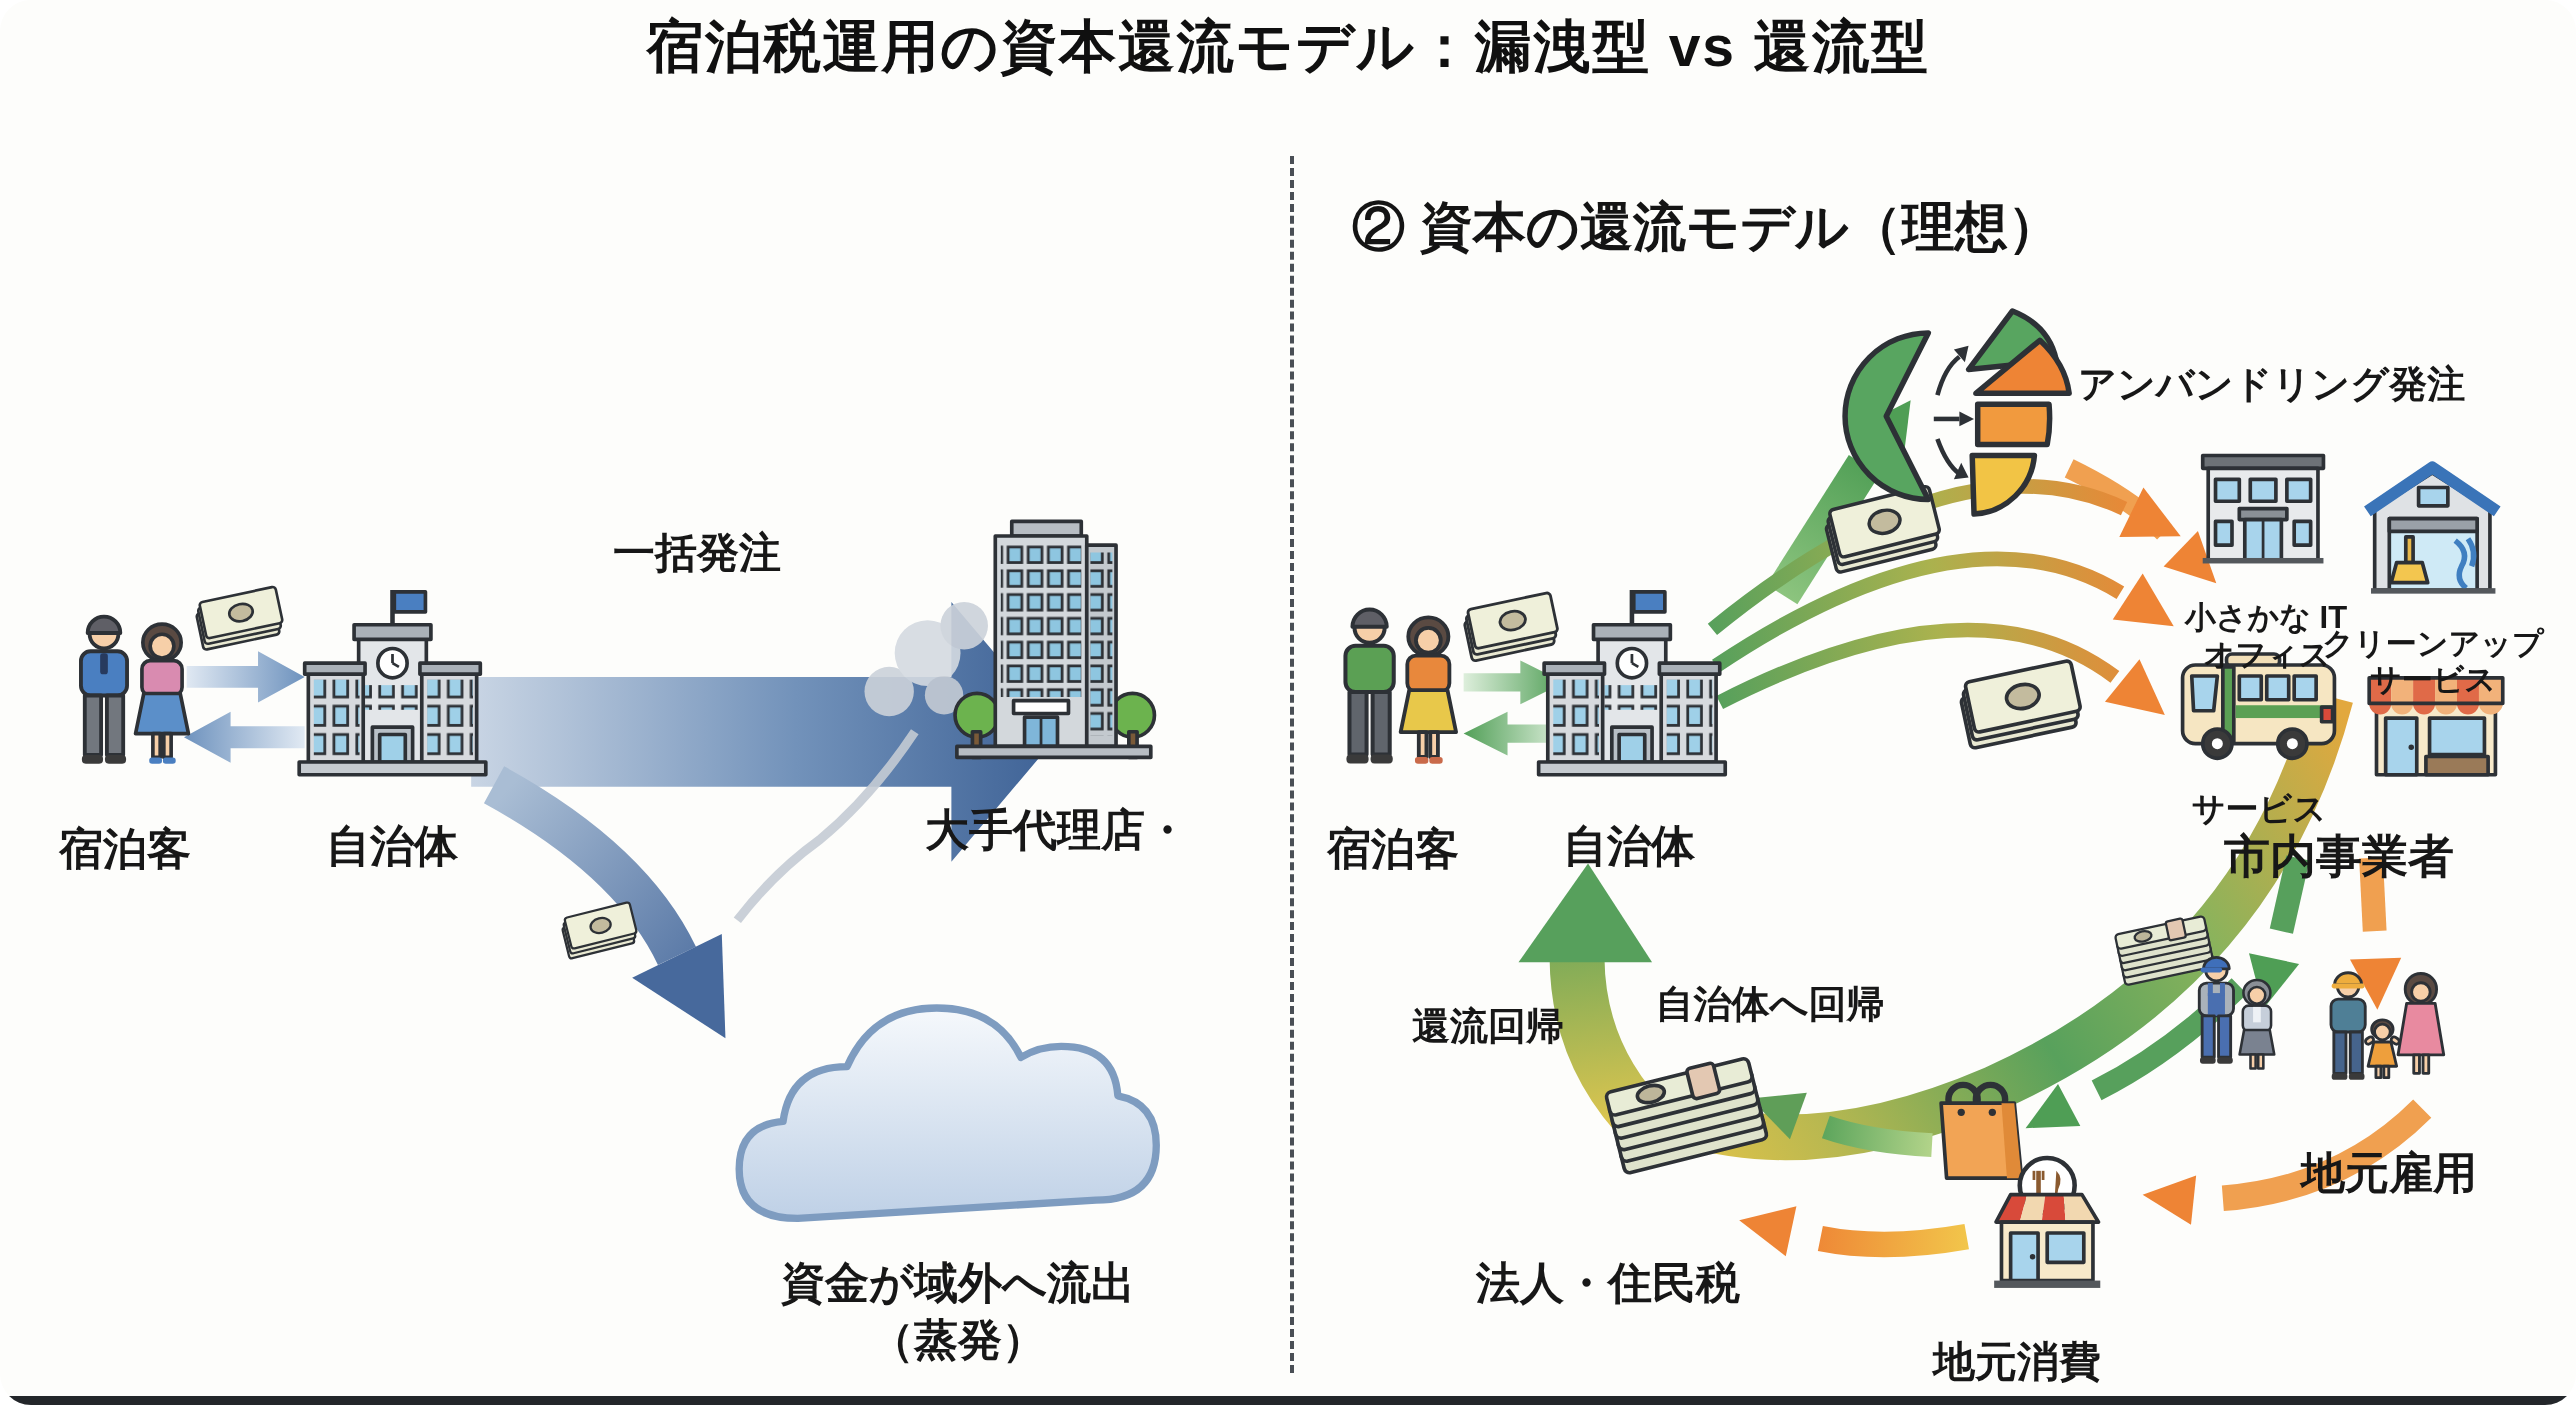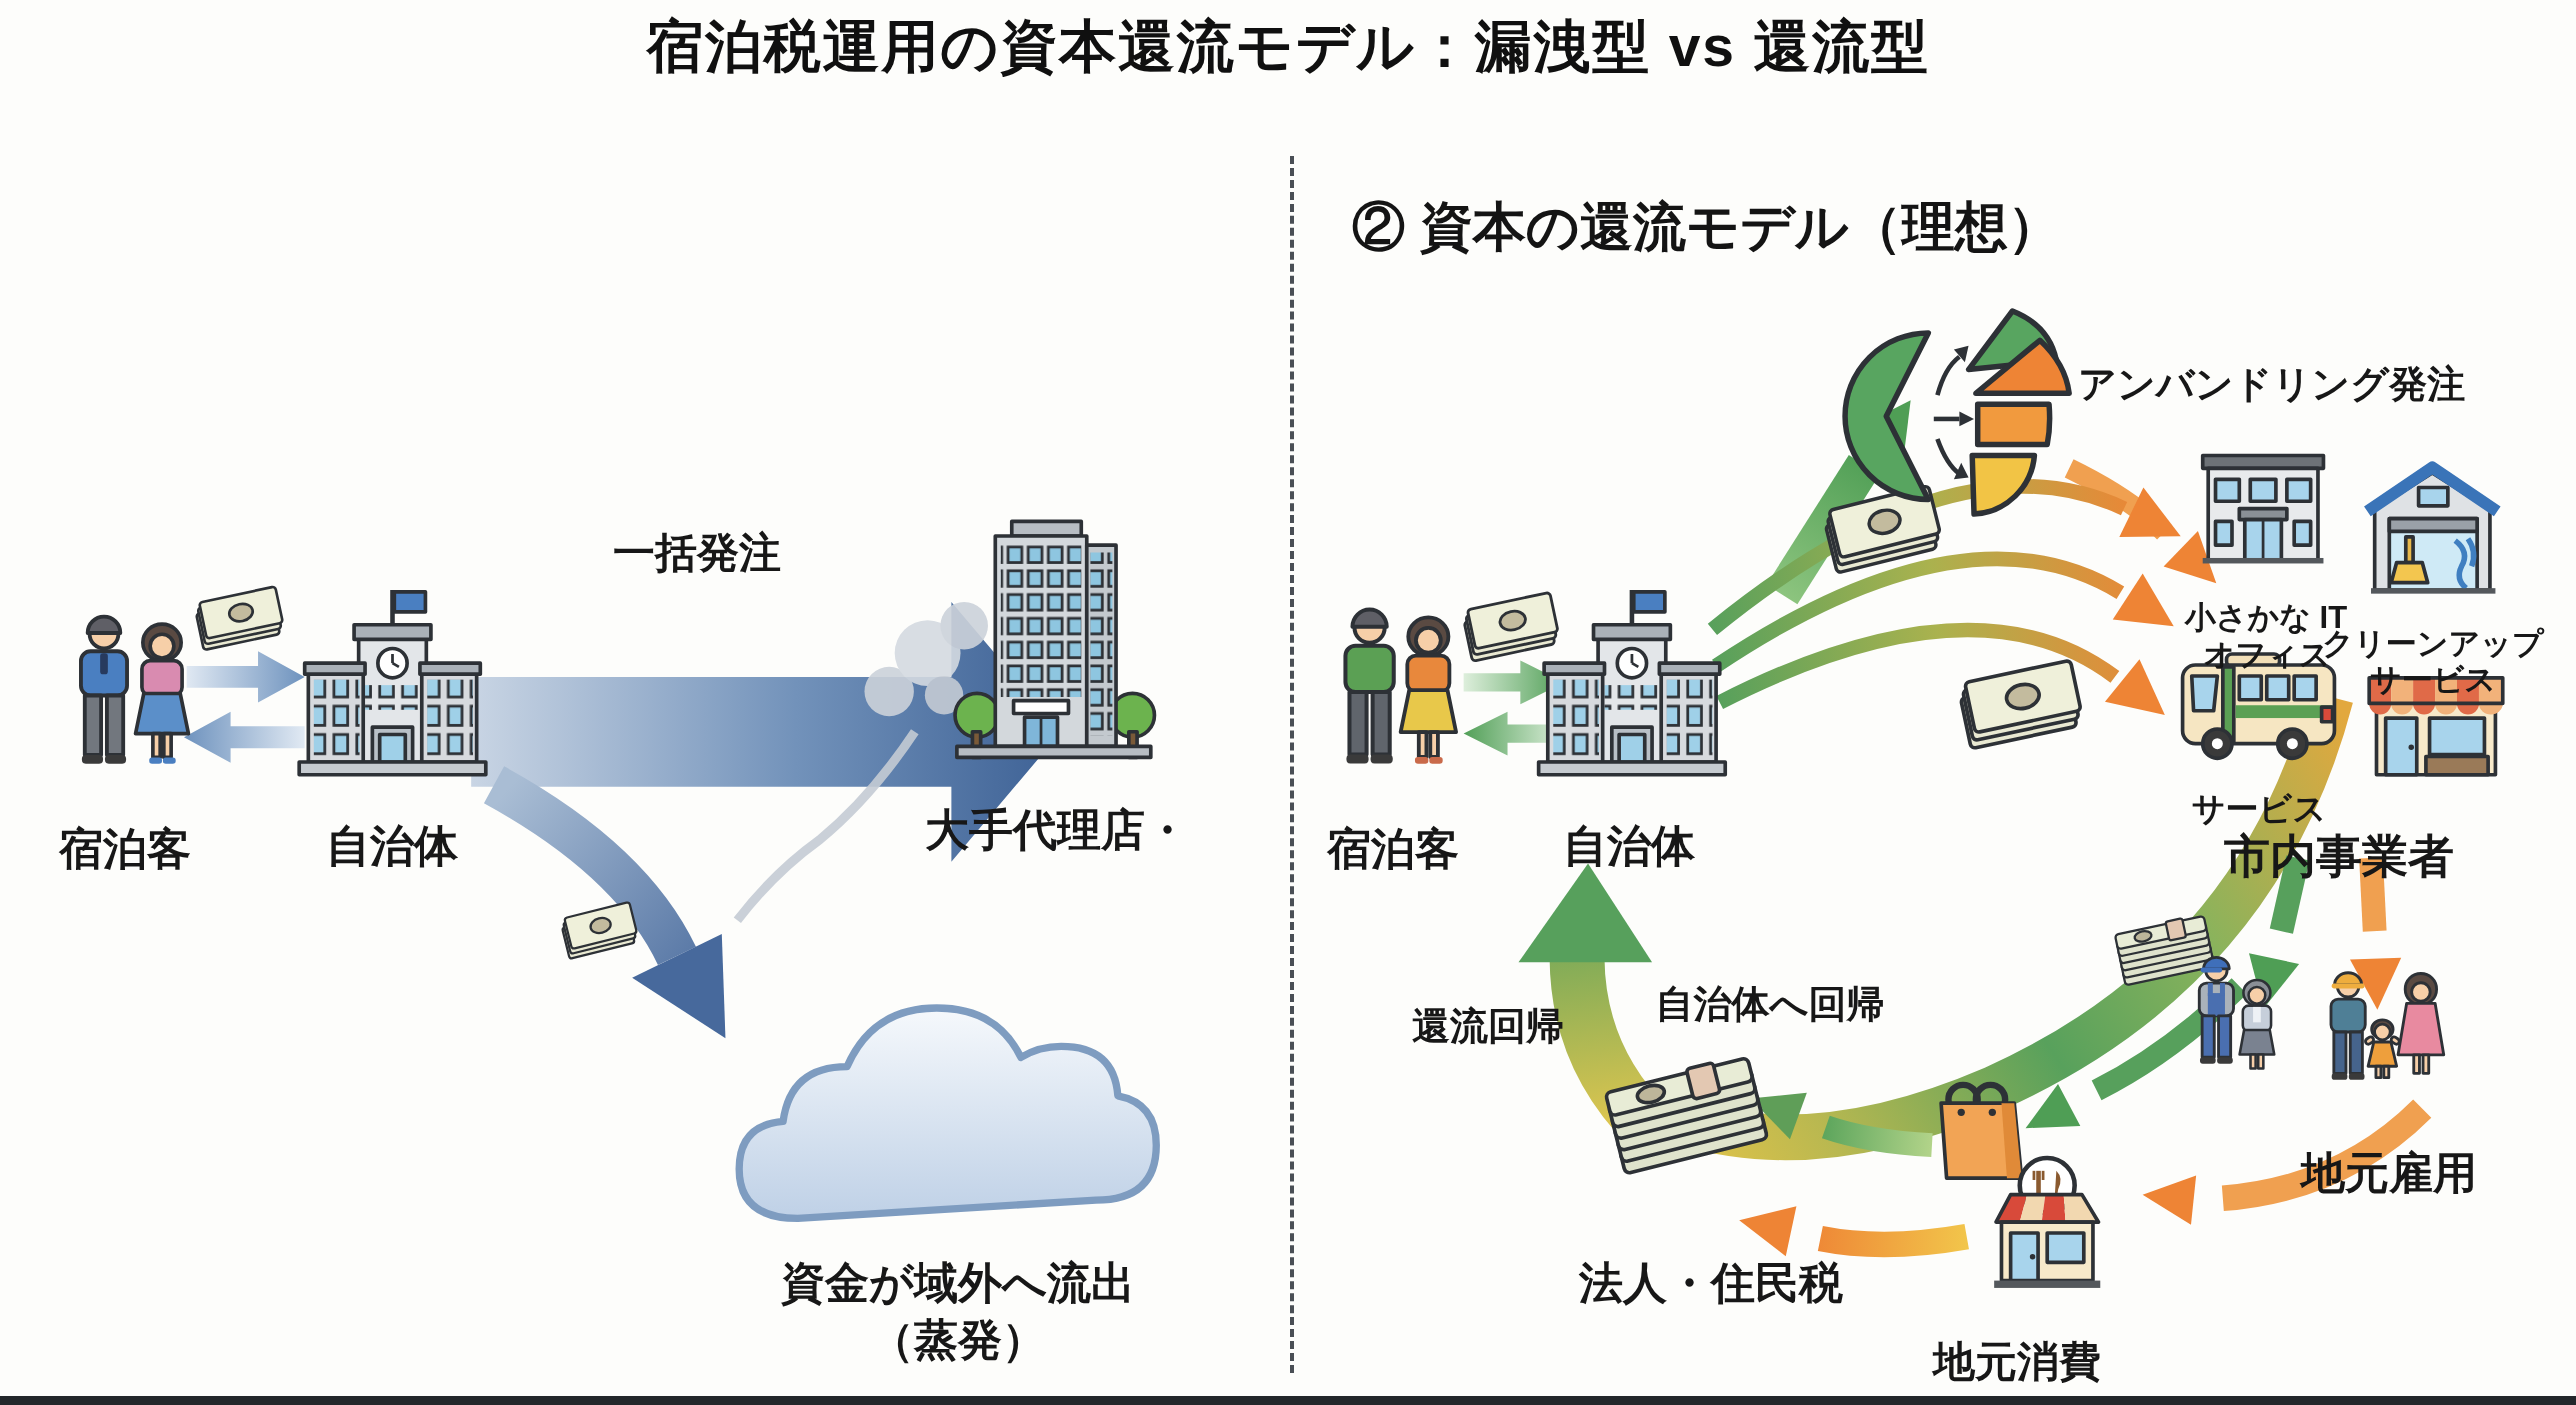--- a/index.html
+++ b/index.html
@@ -1,17 +1,17 @@
 <!DOCTYPE html>
 <html style="font-size:14.6px"><head>
 <meta charset="utf-8">
 <style>
   html,body{margin:0;padding:0;background:#ffffff;}
   .page{position:relative;width:2576px;height:1405px;overflow:hidden;
-        font-family:"Liberation Sans",sans-serif;background:#fdfdfb;}
+        font-family:"Liberation Sans",sans-serif;background:#fdfdfb;border-radius:31px;}
   .panel{position:absolute;border-radius:27.4px;}
   .panel.left{left:41px;top:149px;width:1230px;height:1228px;background:#e7ecf4;}
   .panel.right{left:1317px;top:149px;width:1218px;height:1228px;background:#e9f1df;}
   .divider{position:absolute;left:1290px;top:156px;height:1217px;width:0;
            border-left:4.6px dashed #4a4f55;}
   .gfx{position:absolute;left:0;top:0;}
   .ttl{position:absolute;left:50%;transform:translateX(-50%);top:9.1px;
        font-size:57px;font-weight:800;color:#101010;white-space:nowrap;letter-spacing:1.8px;}
   .phead{position:absolute;font-size:53px;font-weight:800;color:#141414;white-space:nowrap;}
   .lbl{position:absolute;transform:translateX(-50%);font-weight:800;color:#171717;
@@ -517,17 +517,17 @@
   <div class="lbl" style="left:1629px;top:789px;font-size:44px">自治体</div>
   <div class="lbl-left" style="left:2078px;top:359px;font-size:38px">アンバンドリング発注</div>
   <div class="lbl" style="left:2266px;top:569px;font-size:31px">小さかな IT</div>
   <div class="lbl" style="left:2267px;top:606px;font-size:31px">オフィス</div>
   <div class="lbl" style="left:2433px;top:595px;font-size:31px">クリーンアップ</div>
   <div class="lbl" style="left:2433px;top:631px;font-size:31px">サービス</div>
   <div class="lbl" style="left:2259px;top:759px;font-size:33px">サービス</div>
   <div class="lbl" style="left:2339px;top:798px;font-size:46px">市内事業者</div>
   <div class="lbl" style="left:2389px;top:1116px;font-size:44px">地元雇用</div>
   <div class="lbl" style="left:2017px;top:1306px;font-size:42px">地元消費</div>
-  <div class="lbl" style="left:1711px;top:1226px;font-size:44px">法人・住民税</div>
+  <div class="lbl" style="left:1608px;top:1226px;font-size:44px">法人・住民税</div>
   <div class="lbl" style="left:1488px;top:973px;font-size:38px">還流回帰</div>
   <div class="lbl" style="left:1770px;top:951px;font-size:38px">自治体へ回帰</div>
 </div>
 
 
 </body></html>

